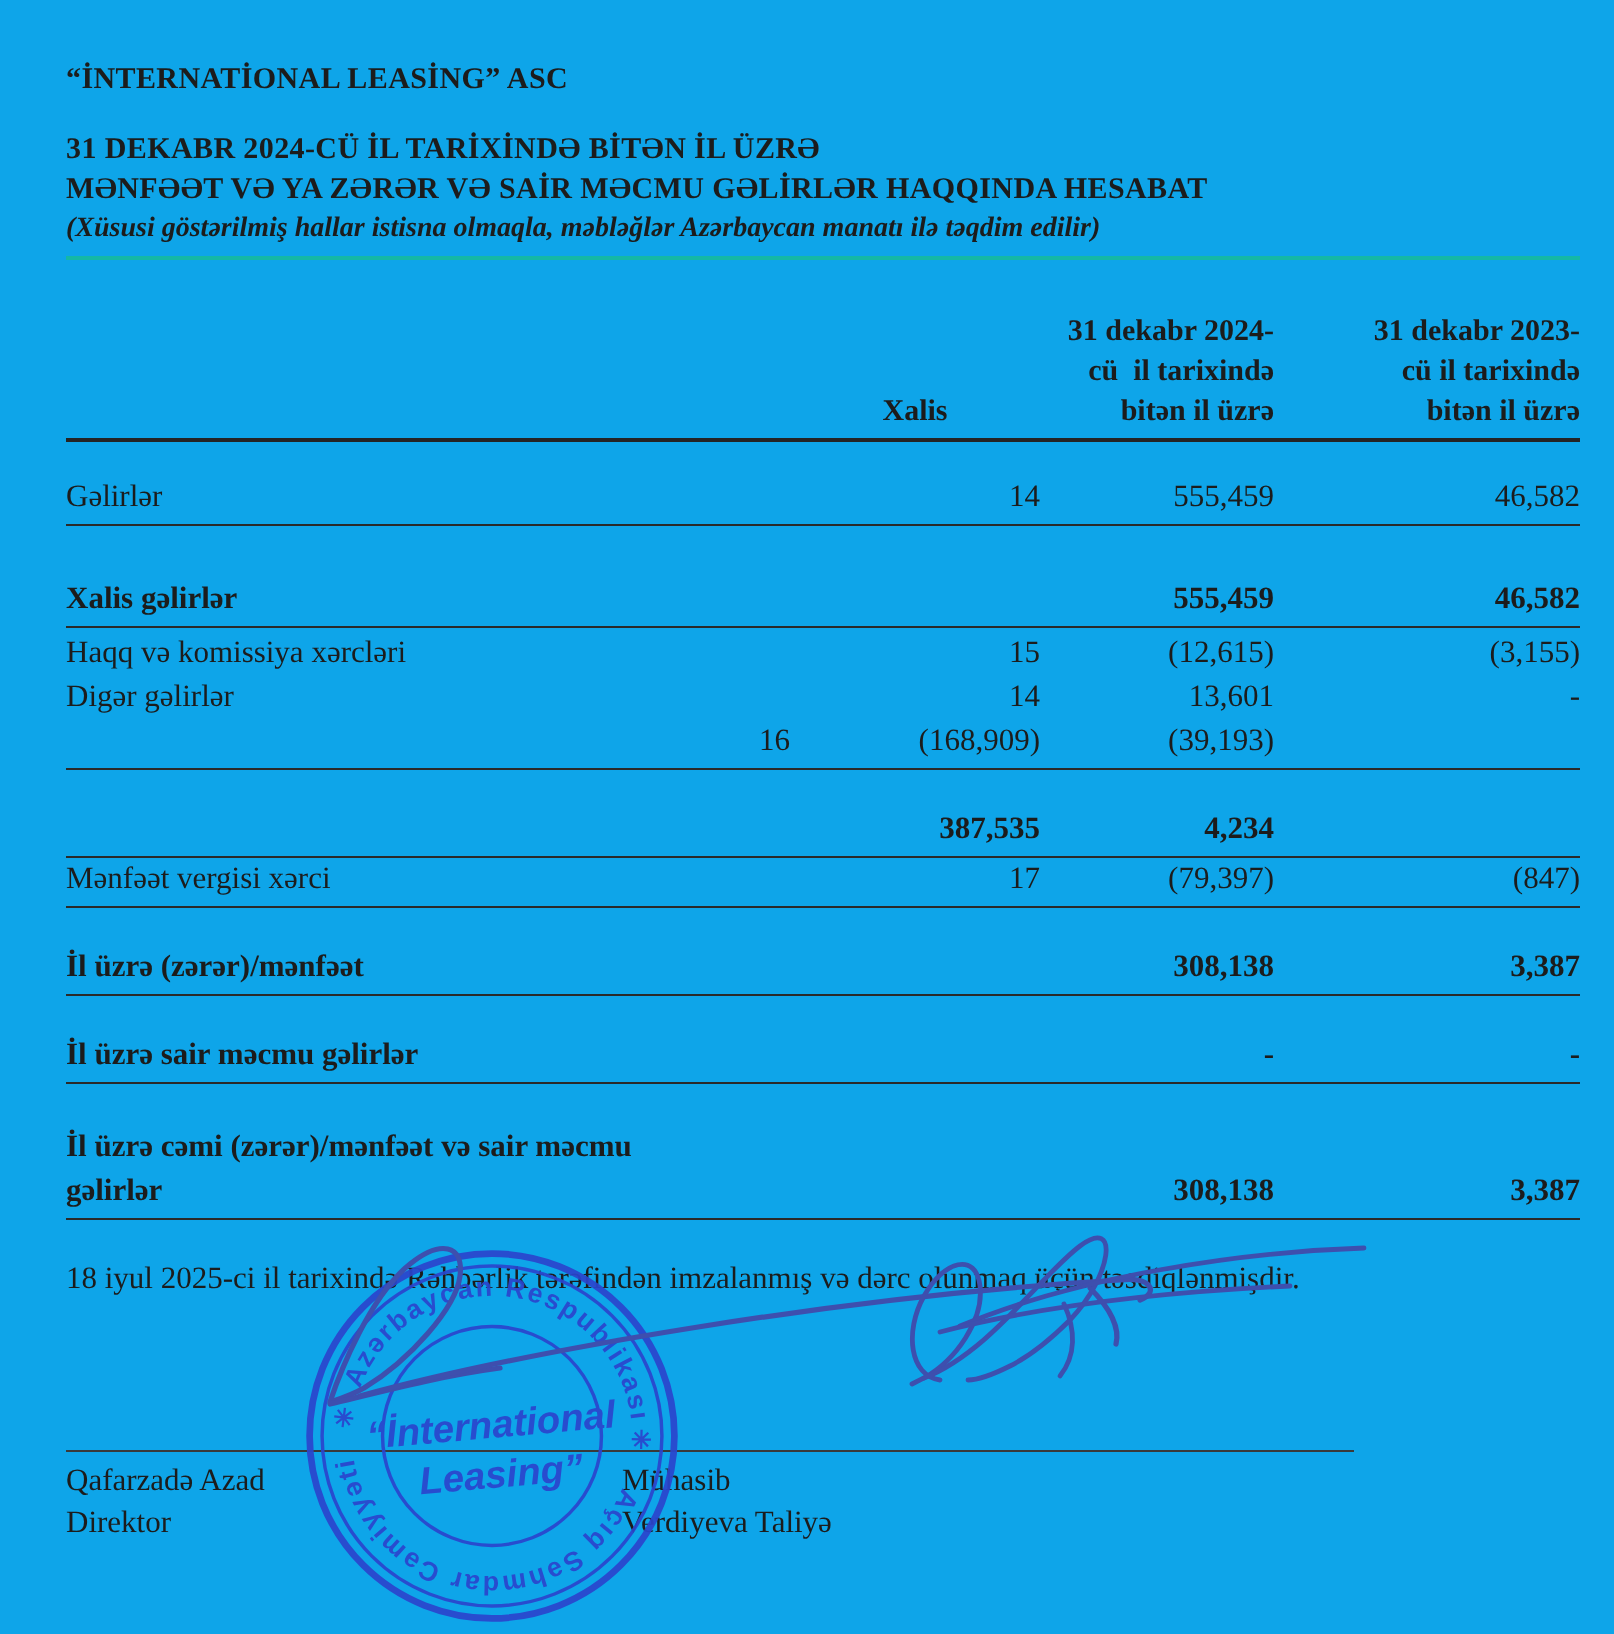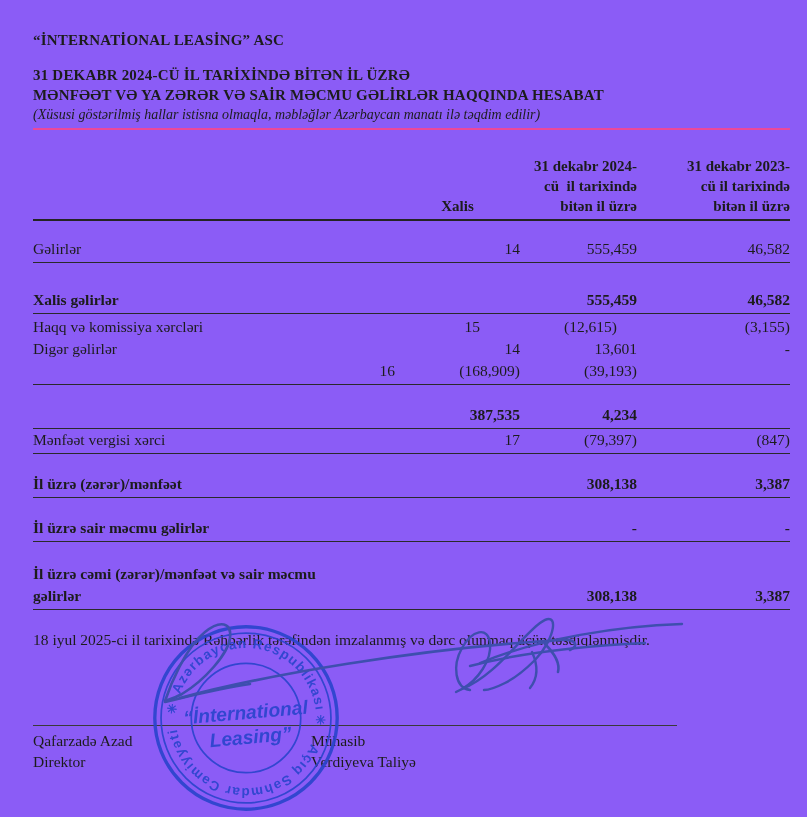--- a/index.html
+++ b/index.html
@@ -1,43 +1,43 @@
 <!DOCTYPE html>
 <html><head>
 <meta charset="utf-8">
 <style>
   html,body{margin:0;padding:0;}
   body{background:#e8e8e8;}
   .page{
     position:relative;
     width:807px;height:817px;
     margin:0 auto;
-    background:#8b5cf6;
+    background:#0ea5e9;
     font-family:"Liberation Serif","DejaVu Serif",serif;
     color:#1c1c1c;
     overflow:hidden;
     box-sizing:border-box;
     padding:32px 17px 0 33px;
   }
   .company{font-size:15px;font-weight:bold;letter-spacing:.2px;margin:0 0 16px 0;}
   .subtitle{font-size:15px;font-weight:bold;letter-spacing:.2px;line-height:20px;margin:0;}
-  .note{font-size:14px;font-style:italic;margin:2px 0 0 0;padding-bottom:5px;border-bottom:2px solid #ec4899;}
+  .note{font-size:14px;font-style:italic;margin:2px 0 0 0;padding-bottom:5px;border-bottom:2px solid #14b8a6;font-weight:bold;}
   .grid{display:grid;grid-template-columns:1fr 125px 117px 153px;}
   .thead{margin-top:26px;padding-bottom:3px;border-bottom:2px solid #242424;align-items:end;}
   .colhead{font-size:15px;font-weight:bold;line-height:20px;white-space:pre-wrap;}
   .colhead.num{text-align:right;}
   .colhead.qeyd{text-align:center;align-self:end;}
   .trow{font-size:15.5px;line-height:22px;align-items:end;}
   .trow .label{white-space:pre-wrap;}
   .trow .qeyd{text-align:right;}
   .trow .num{text-align:right;}
   .trow.bb{border-bottom:1.5px solid #2a2a2a;padding-bottom:2px;}
   .trow.bold{font-weight:bold;}
   .mt18{margin-top:17px;} .mt26{margin-top:26px;} .mt20{margin-top:19px;}
-  .mt22{margin-top:21px;} .mt2{margin-top:2px;gap:20px;}
+  .mt22{margin-top:21px;} .mt2{margin-top:2px;}
   .approval{font-size:15.5px;margin-top:21px;}
   .sigrow{display:flex;justify-content:flex-start;margin-top:76px;}
   .sigblock{border-top:1.5px solid #3a3a3a;padding-top:4px;font-size:15.5px;line-height:21px;}
   .sigblock.left{width:278px;}
   .sigblock.right{width:366px;}
   .overlay{position:absolute;pointer-events:none;}
   .stamp-svg{left:150px;top:622px;width:192px;height:192px;}
   .sig-left-svg{left:130px;top:616px;width:480px;height:96px;}
   .sig-right-svg{left:420px;top:610px;width:300px;height:92px;}
 </style>

